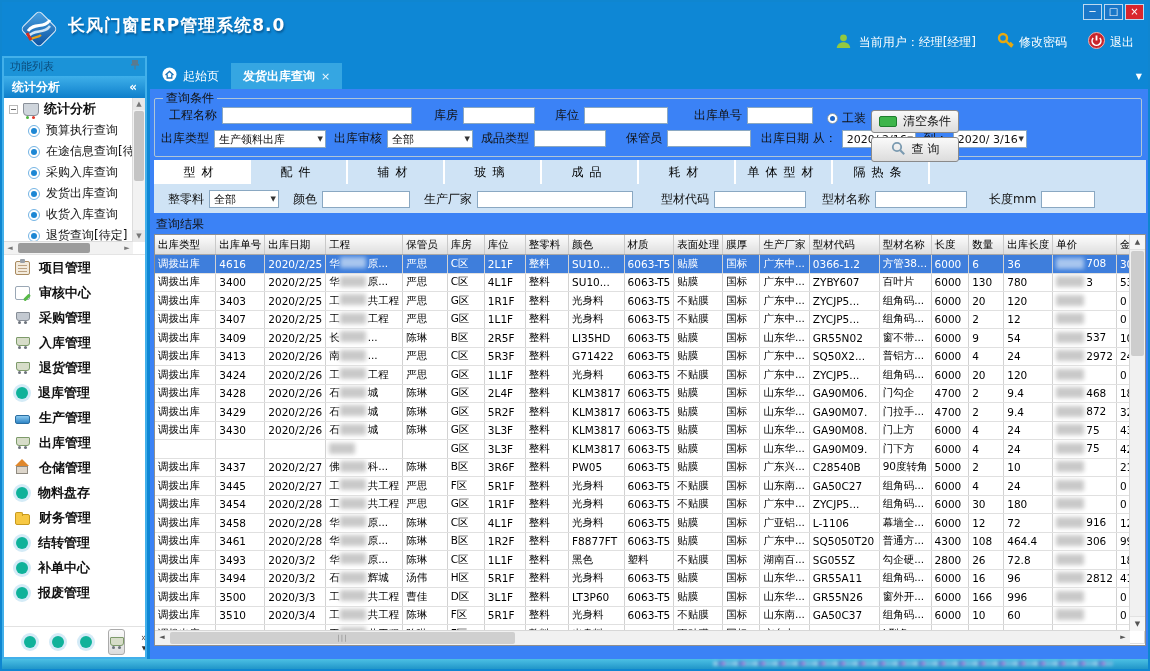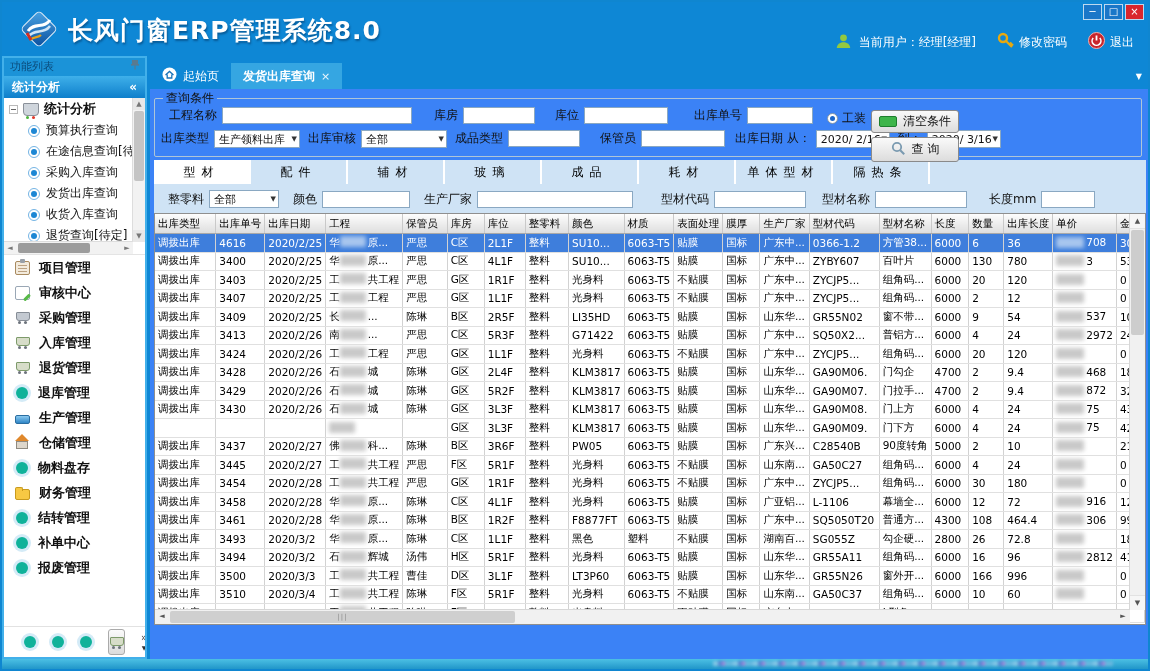--- a/index.html
+++ b/index.html
@@ -1,21 +1,21 @@
 <!DOCTYPE html>
 <html><head>
 <meta charset="utf-8">
 <style>
   html,body{margin:0;padding:0;}
   body{font-family:"DejaVu Sans","Liberation Sans",sans-serif;-webkit-font-smoothing:antialiased;}
   .window{position:relative;width:1150px;height:671px;box-sizing:border-box;border:2px solid #0f86d0;background:#0e87d5;overflow:hidden;}
   
   .titlebar{height:54px;position:relative;background:#0e87d5;}
   .logo{position:absolute;left:16px;top:6px;}
-  .app-title{position:absolute;left:66px;top:12px;color:#fff;font-size:25px;font-weight:bold;letter-spacing:1px;text-shadow:1px 2px 2px rgba(0,40,80,.45);}
+  .app-title{position:absolute;left:66px;top:12px;color:#fff;font-size:17px;font-weight:bold;letter-spacing:1px;text-shadow:1px 2px 2px rgba(0,40,80,.45);}
   .win-controls{position:absolute;right:4px;top:2px;display:flex;gap:2px;}
   .win-btn{width:19px;height:16px;box-sizing:border-box;border:1px solid #bcd9ef;background:#1a77c8;color:#fff;font-size:10px;line-height:14px;text-align:center;cursor:default;}
   .win-btn.close{background:#d9262c;}
   .user-bar{position:absolute;right:14px;top:30px;display:flex;align-items:center;gap:7px;color:#fff;font-size:12px;}
   .user-bar .grp{display:flex;align-items:center;gap:5px;margin-left:14px;}
   
   .body-row{display:flex;height:603px;background:#0e87d5;}
   
   .sidebar{width:145px;box-sizing:border-box;border:2px solid #42b0ea;background:#fff;display:flex;flex-direction:column;overflow:hidden;}
   .func-bar{height:18px;background:#1b93d8;color:#0b4d7d;font-size:11px;line-height:18px;padding:0 6px;display:flex;justify-content:space-between;align-items:center;}
@@ -253,20 +253,24 @@
           </div>
           <div class="mitem">
             <span class="mi dot"></span>
             <span>退库管理</span>
           </div>
           <div class="mitem">
             <span class="mi machine"></span>
             <span>生产管理</span>
           </div>
           <div class="mitem">
+            <span class="mi cart g"></span>
+            <span>出库管理</span>
+          </div>
+          <div class="mitem">
             <span class="mi house"></span>
             <span>仓储管理</span>
           </div>
           <div class="mitem">
             <span class="mi dot"></span>
             <span>物料盘存</span>
           </div>
           <div class="mitem">
             <span class="mi folder"></span>
             <span>财务管理</span>
@@ -337,21 +341,21 @@
               <span class="rb"></span>
               <span>家装</span>
             </span>
             <span class="qbtn clear">
               <span class="ico-clear"></span>
               <span>清空条件</span>
             </span>
           </div>
           <div class="qrow">
             <span class="ql" style="margin-left:0">出库类型</span>
-            <span class="combo" style="width:86px">
+            <span class="combo" style="width:112px">
               <span>生产领料出库</span>
                 <span class="ar">▼</span>
             </span>
             <span class="ql">出库审核</span>
             <span class="combo" style="width:86px">
               <span>全部</span>
                 <span class="ar">▼</span>
             </span>
             <span class="ql">成品类型</span>
             <input class="ti" style="width: 72px;">
@@ -402,20 +406,21 @@
           <span class="ql">生产厂家</span>
           <input class="ti" style="width: 156px;">
           <span class="ql" style="margin-left:28px">型材代码</span>
           <input class="ti" style="width: 92px;">
           <span class="ql" style="margin-left:16px">型材名称</span>
           <input class="ti" style="width: 92px;">
           <span class="ql" style="margin-left:22px">长度mm</span>
           <input class="ti" style="width: 54px;">
         </div>
 
+        <div class="results-label">查询结果</div>
 
         <div class="table-wrap">
           <table class="grid">
             <colgroup id="grid-cols">
                 <col style="width: 78px;">
                 <col style="width: 48px;">
                 <col style="width: 60px;">
                 <col style="width: 62px;">
                 <col style="width: 53px;">
                 <col style="width: 50px;">

